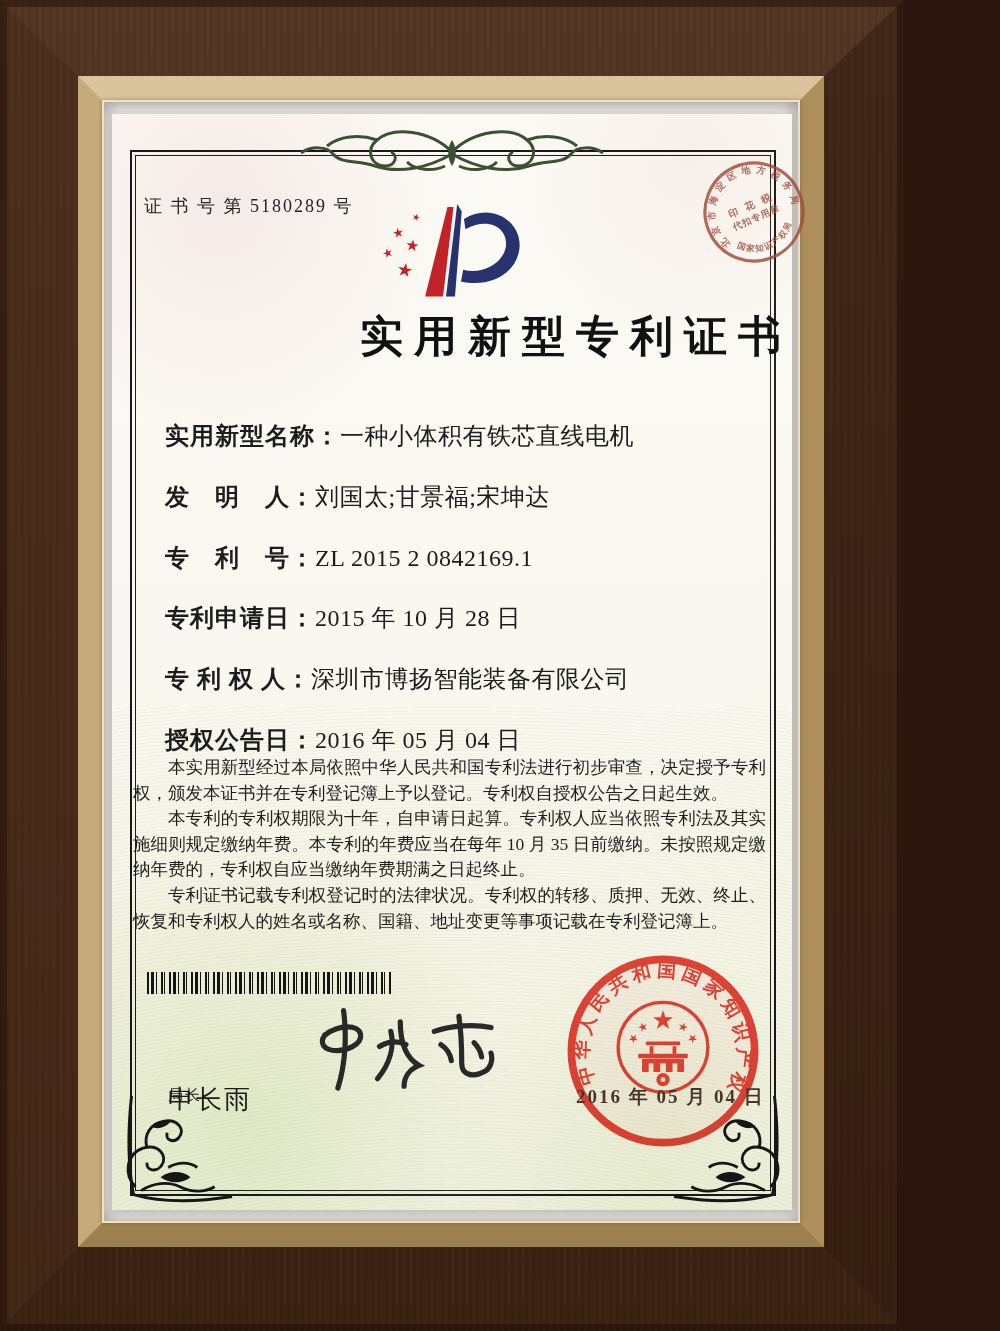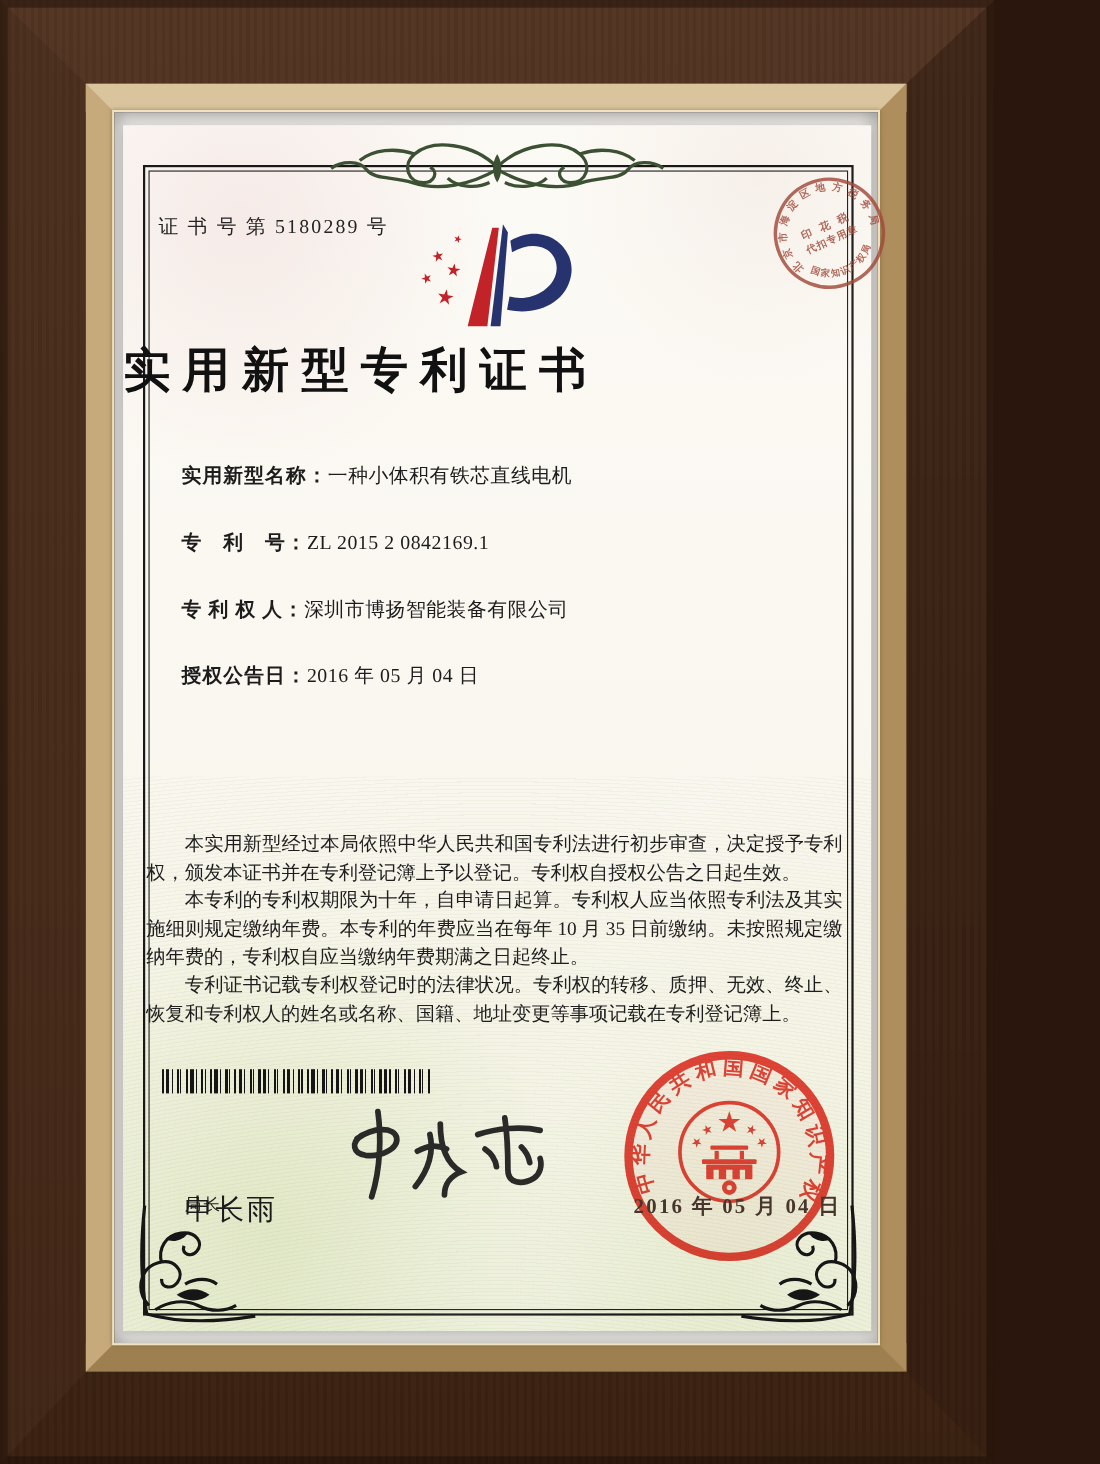--- a/index.html
+++ b/index.html
@@ -40,25 +40,25 @@
   .inner-border { position:absolute; inset:36px 16px 14px 18px; border:2.5px solid #181818; }
   .inner-border::before { content:""; position:absolute; inset:3px; border:1px solid #1d1d1d; }
 
   .top-flourish { position:absolute; top:12px; left:50%; transform:translateX(-50%); width:330px; height:52px; z-index:3; }
   .corner { position:absolute; width:116px; height:116px; z-index:3; }
   .corner.bl { left:6px; top:980px; }
   .corner.br { right:4px; top:980px; transform:scaleX(-1); }
 
   .cert-no { position:absolute; left:32px; top:80px; font-size:18px; letter-spacing:2px; color:#242424; z-index:4; }
   .logo { position:absolute; left:50%; transform:translateX(-50%); top:78px; width:160px; height:112px; z-index:4; }
-  .title { position:absolute; left:0; right:0; top:194px; text-align:left; font-size:43px; font-weight:bold;
+  .title { position:absolute; left:0; right:0; top:194px; text-align:right; font-size:43px; font-weight:bold;
            letter-spacing:11px; color:#111; z-index:4; }
 
   .fields { position:absolute; left:53px; right:30px; top:306px; z-index:4; }
-  .row { height:60.8px; font-size:18px; color:#1c1c1c; white-space:nowrap; }
+  .row { height:60.8px; font-size:24px; color:#1c1c1c; white-space:nowrap; }
   .flabel { font-weight:600; letter-spacing:1px; }
   .fvalue { letter-spacing:.5px; }
 
   .body-text { position:absolute; left:21px; right:26px; top:641px; z-index:4; font-size:17.5px; line-height:25.6px;
                color:#1e1e1e; text-align:justify; }
   .body-text p { text-indent:2em; }
 
   .barcode { position:absolute; left:35px; top:858px; width:244px; height:22px; z-index:4;
              background:repeating-linear-gradient(90deg,
                #151515 0 2px, rgba(0,0,0,0) 2px 4px, #151515 4px 7px, rgba(0,0,0,0) 7px 9px,
@@ -151,21 +151,27 @@
       </g>
     </svg>
 
     <h1 class="title">实用新型专利证书</h1>
 
     <div class="fields">
       <div class="row">
         <span class="flabel">实用新型名称：</span><span class="fvalue">一种小体积有铁芯直线电机</span>
       </div>
       <div class="row">
+        <span class="flabel">发　明　人：</span><span class="fvalue">刘国太;甘景福;宋坤达</span>
+      </div>
+      <div class="row">
         <span class="flabel">专　利　号：</span><span class="fvalue">ZL 2015 2 0842169.1</span>
+      </div>
+      <div class="row">
+        <span class="flabel">专利申请日：</span><span class="fvalue">2015 年 10 月 28 日</span>
       </div>
       <div class="row">
         <span class="flabel">专 利 权 人：</span><span class="fvalue">深圳市博扬智能装备有限公司</span>
       </div>
       <div class="row">
         <span class="flabel">授权公告日：</span><span class="fvalue">2016 年 05 月 04 日</span>
       </div>
     </div>
 
     <div class="body-text">

